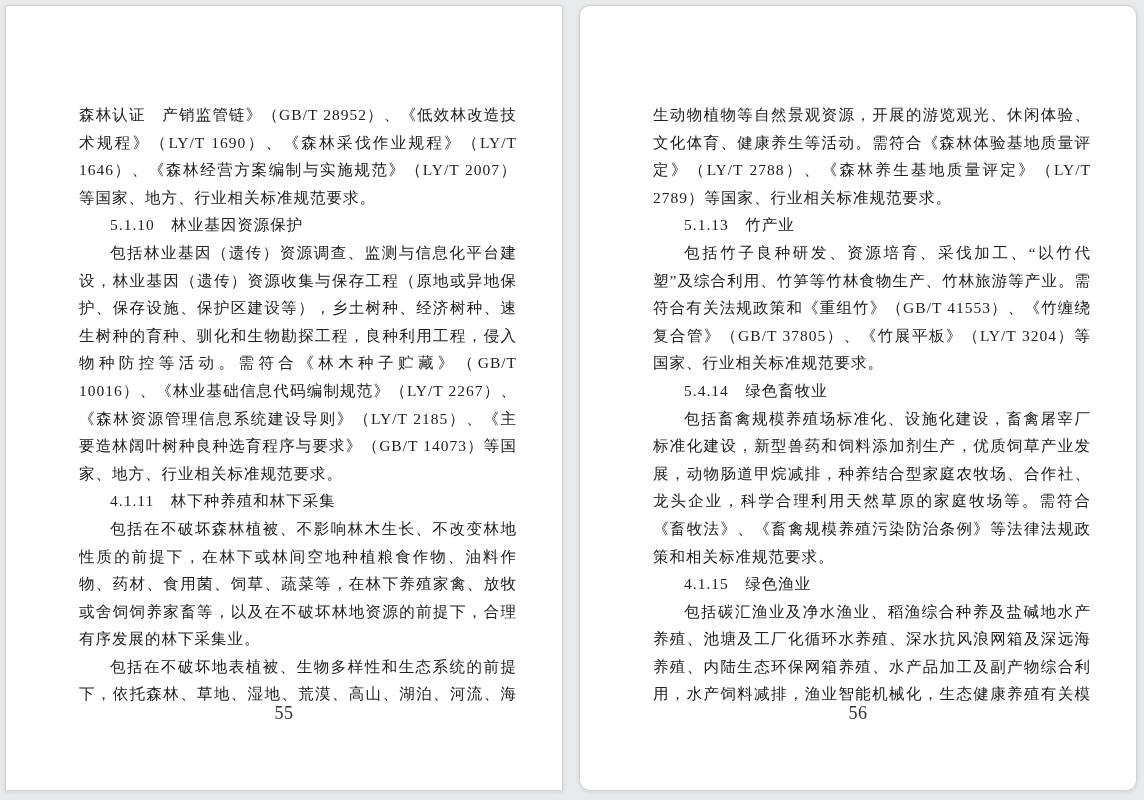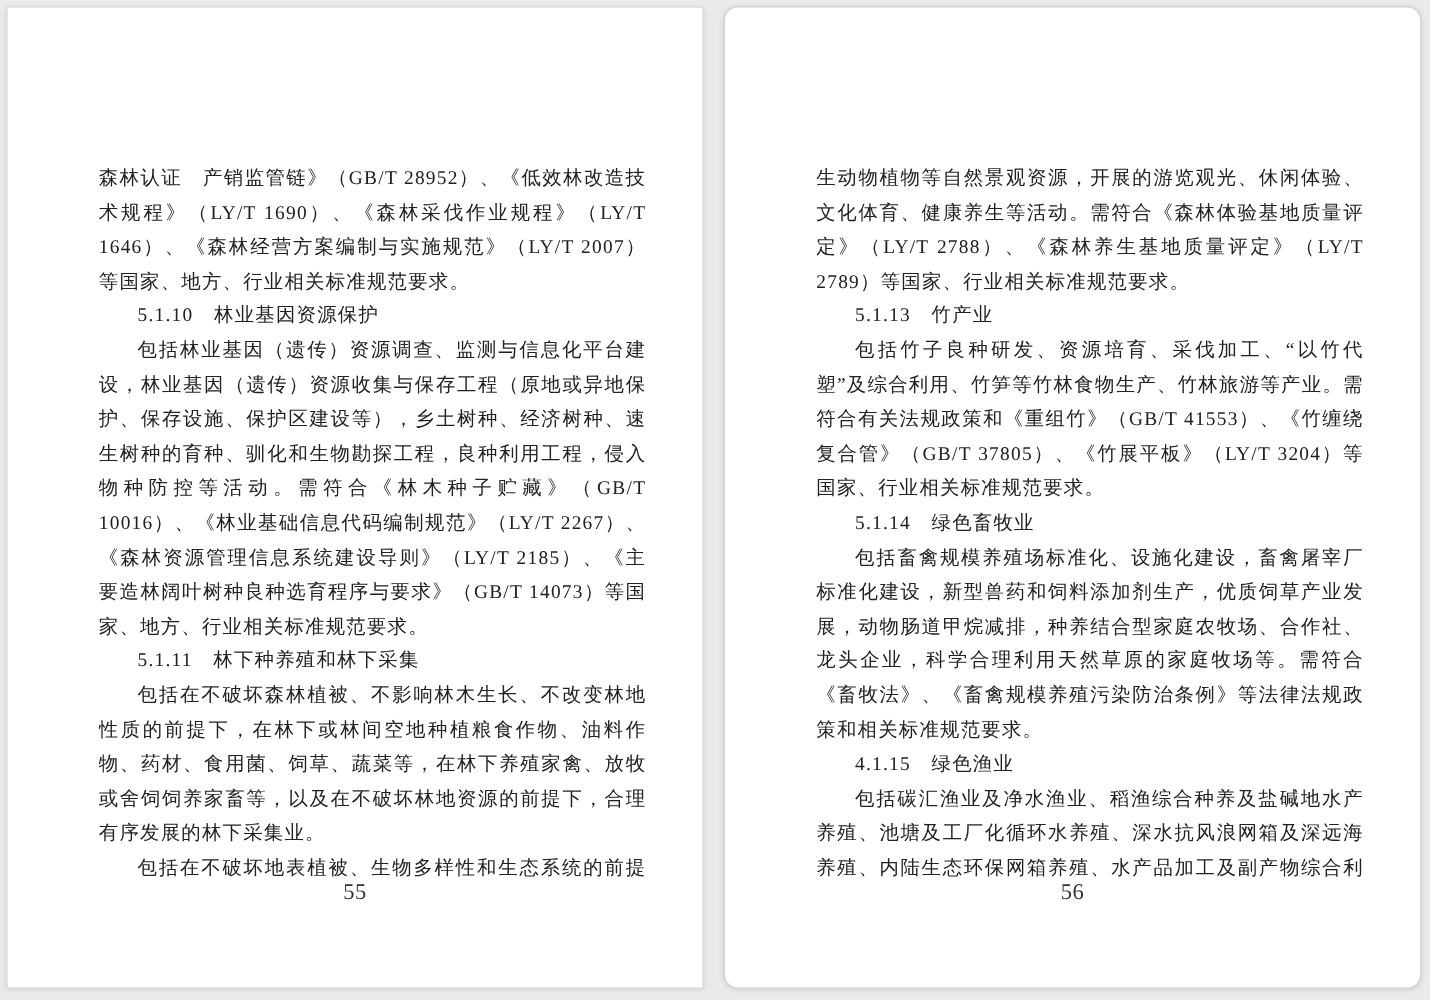--- a/index.html
+++ b/index.html
@@ -41,21 +41,20 @@
     letter-spacing: 1px;
     text-align: justify;
   }
   .page-content p {
     margin: 0;
     padding: 0;
     text-indent: 2em;
   }
   .page-content p.continued {
     text-indent: 0;
-    margin-top: 28px;
   }
   .page-content p.heading {
     text-indent: 2em;
   }
   .page-number {
     position: absolute;
     bottom: 66px;
     left: 0;
     right: 0;
     text-align: center;
@@ -67,33 +66,33 @@
 </head>
 <body>
 
 <div class="spread">
 
   <div class="page page-left">
     <div class="page-content">
         <p class="continued">森林认证　产销监管链》（GB/T 28952）、《低效林改造技术规程》（LY/T 1690）、《森林采伐作业规程》（LY/T 1646）、《森林经营方案编制与实施规范》（LY/T 2007）等国家、地方、行业相关标准规范要求。</p>
         <p class="heading">5.1.10　林业基因资源保护</p>
         <p class="body">包括林业基因（遗传）资源调查、监测与信息化平台建设，林业基因（遗传）资源收集与保存工程（原地或异地保护、保存设施、保护区建设等），乡土树种、经济树种、速生树种的育种、驯化和生物勘探工程，良种利用工程，侵入物种防控等活动。需符合《林木种子贮藏》（GB/T 10016）、《林业基础信息代码编制规范》（LY/T 2267）、《森林资源管理信息系统建设导则》（LY/T 2185）、《主要造林阔叶树种良种选育程序与要求》（GB/T 14073）等国家、地方、行业相关标准规范要求。</p>
-        <p class="heading">5.1.11　林下种养殖和林下采集</p>
+        <p class="heading">4.1.11　林下种养殖和林下采集</p>
         <p class="body">包括在不破坏森林植被、不影响林木生长、不改变林地性质的前提下，在林下或林间空地种植粮食作物、油料作物、药材、食用菌、饲草、蔬菜等，在林下养殖家禽、放牧或舍饲饲养家畜等，以及在不破坏林地资源的前提下，合理有序发展的林下采集业。</p>
         <p class="body">包括在不破坏地表植被、生物多样性和生态系统的前提下，依托森林、草地、湿地、荒漠、高山、湖泊、河流、海岸带和野</p>
       </div>
     <div class="page-number">55</div>
   </div>
 
   <div class="page page-right">
     <div class="page-content">
         <p class="continued">生动物植物等自然景观资源，开展的游览观光、休闲体验、文化体育、健康养生等活动。需符合《森林体验基地质量评定》（LY/T 2788）、《森林养生基地质量评定》（LY/T 2789）等国家、行业相关标准规范要求。</p>
         <p class="heading">5.1.13　竹产业</p>
         <p class="body">包括竹子良种研发、资源培育、采伐加工、“以竹代塑”及综合利用、竹笋等竹林食物生产、竹林旅游等产业。需符合有关法规政策和《重组竹》（GB/T 41553）、《竹缠绕复合管》（GB/T 37805）、《竹展平板》（LY/T 3204）等国家、行业相关标准规范要求。</p>
-        <p class="heading">5.1.14　绿色畜牧业</p>
+        <p class="heading">5.4.14　绿色畜牧业</p>
         <p class="body">包括畜禽规模养殖场标准化、设施化建设，畜禽屠宰厂标准化建设，新型兽药和饲料添加剂生产，优质饲草产业发展，动物肠道甲烷减排，种养结合型家庭农牧场、合作社、龙头企业，科学合理利用天然草原的家庭牧场等。需符合《畜牧法》、《畜禽规模养殖污染防治条例》等法律法规政策和相关标准规范要求。</p>
         <p class="heading">4.1.15　绿色渔业</p>
         <p class="body">包括碳汇渔业及净水渔业、稻渔综合种养及盐碱地水产养殖、池塘及工厂化循环水养殖、深水抗风浪网箱及深远海养殖、内陆生态环保网箱养殖、水产品加工及副产物综合利用，水产饲料减排，渔业智能机械化，生态健康养殖有关模式，推进捕捞、养殖、加工、渔港等各领域设施装备节能降碳更新改造等。需符</p>
       </div>
     <div class="page-number">56</div>
   </div>
 
 </div>
 
 </body></html>

